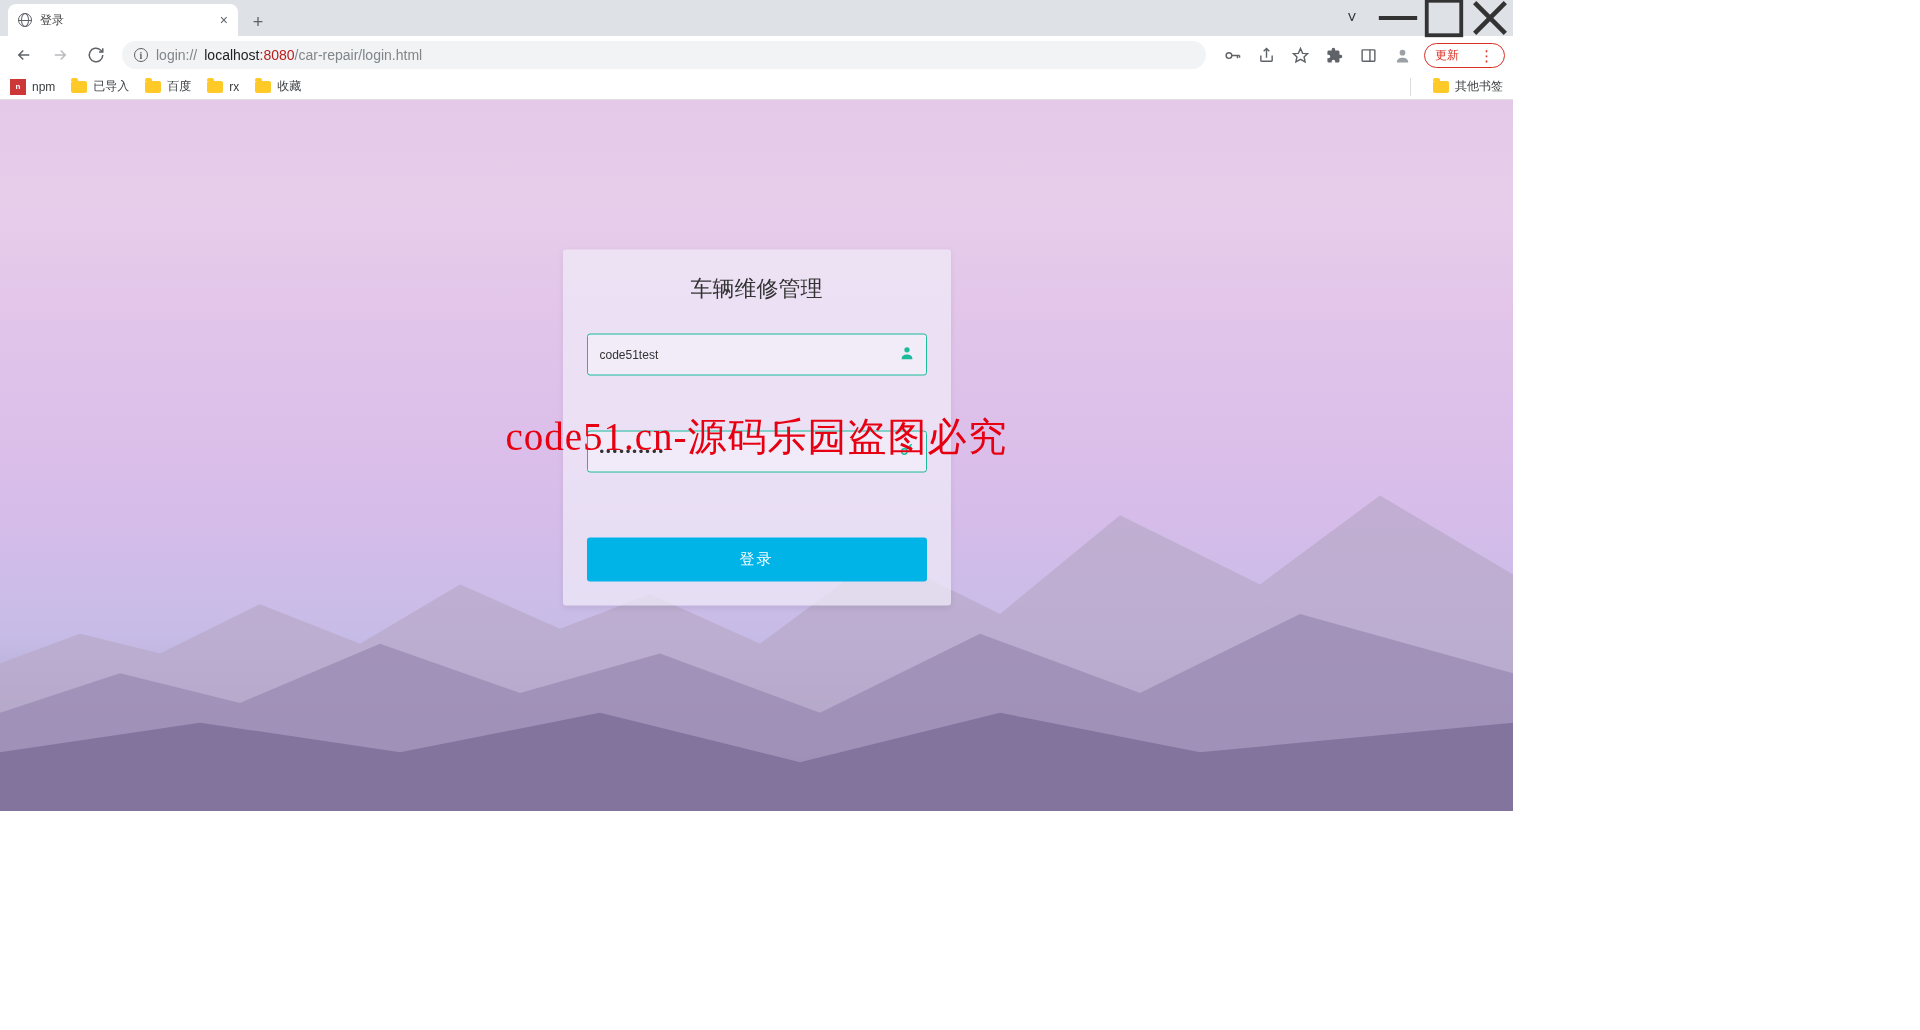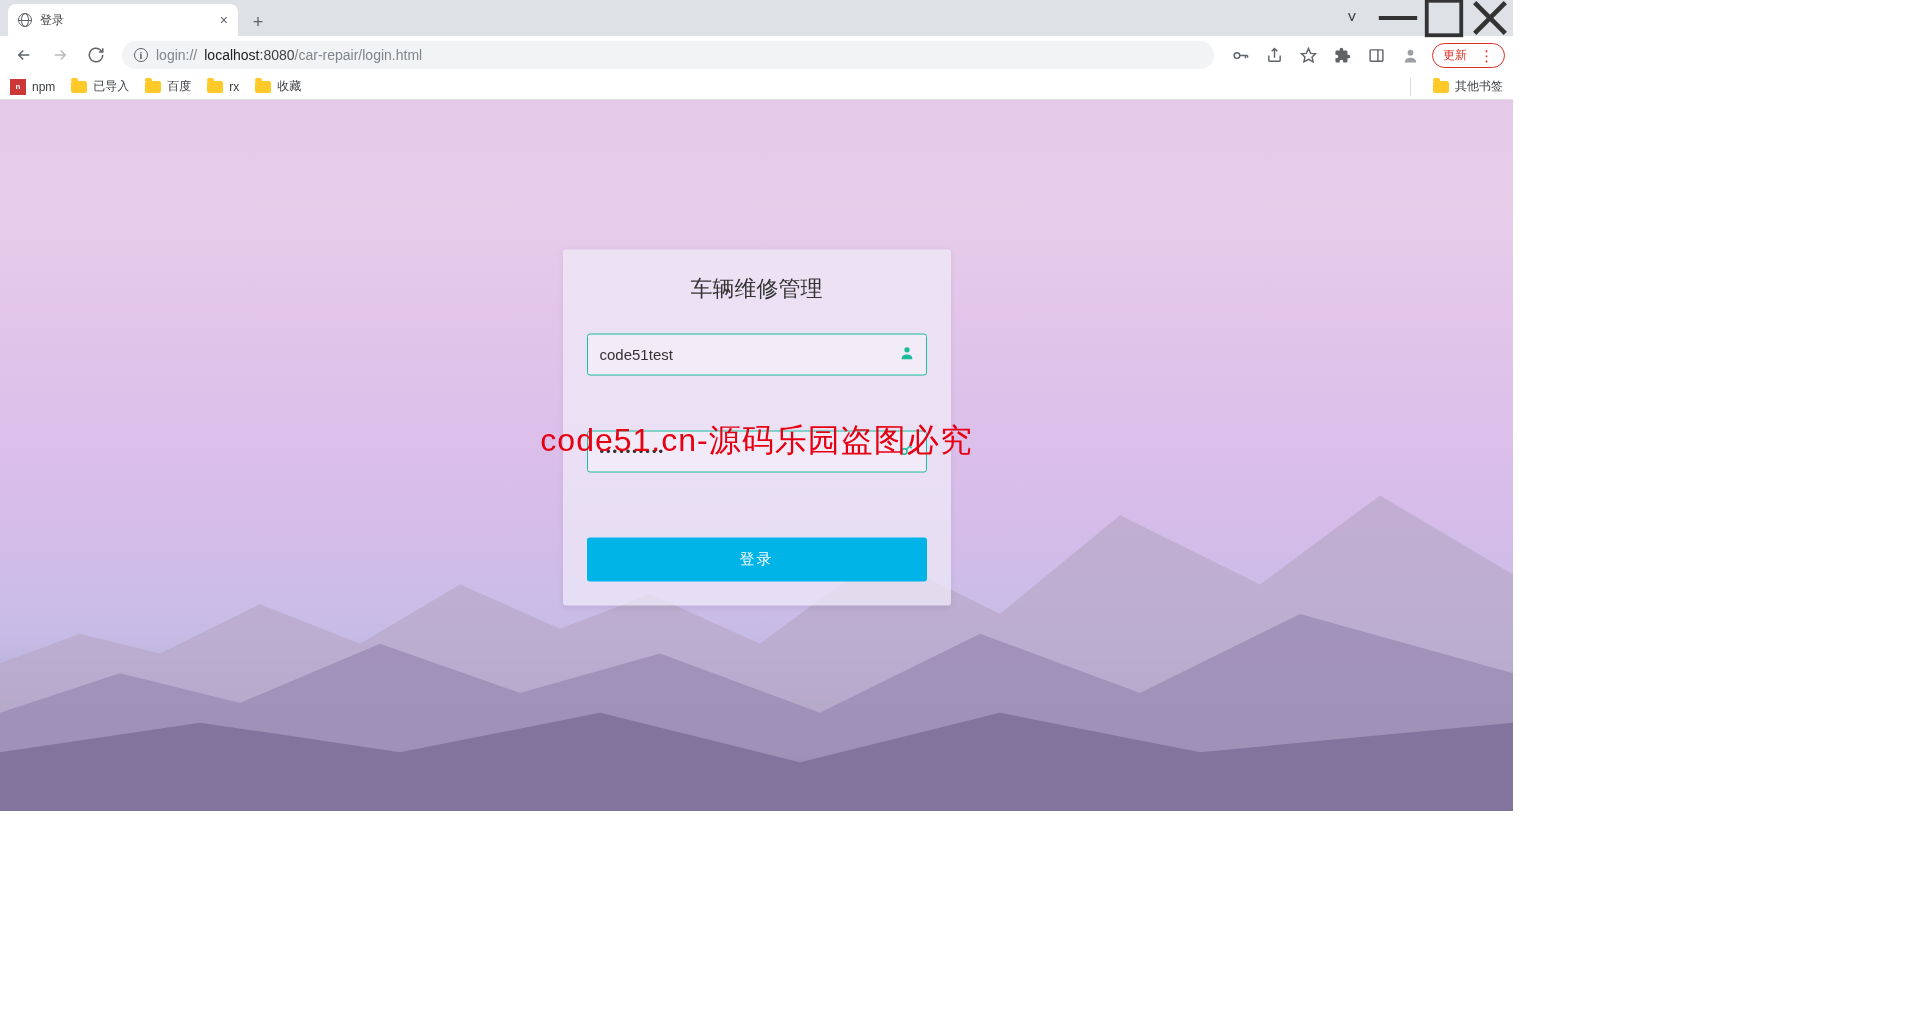--- a/index.html
+++ b/index.html
@@ -78,32 +78,32 @@
       font-size: 14px;
       color: #202124;
       margin: 0 6px;
     }
     .url-box .info-icon {
       width:14px; height:14px; border:1.3px solid #5f6368; border-radius:50%;
       display:flex; align-items:center; justify-content:center; font-size:10px; color:#5f6368; font-family:serif; font-weight:bold;
     }
     .url-text .host-dim { color: #80868b; }
     .url-text .host { color: #202124; margin-left: 7px; }
-    .url-text .port { color: #404040; }
+    .url-text .port { color: #b91c1c; }
     .url-text .path { color: #80868b; }
     .right-icons { display:flex; align-items:center; gap:2px; }
     .chrome-icon {
       width: 32px; height: 28px; display:flex; align-items:center; justify-content:center;
       color:#5f6368; cursor:pointer;
     }
     .chrome-icon svg { width:17px; height:17px; }
     .update-btn {
       border: 1px solid #d93025; color: #d93025; background: #fff;
       border-radius: 14px; padding: 3px 10px; font-size: 12px; margin-left: 4px;
-      display: flex; align-items: center; gap: 12px; cursor:pointer;
+      display: flex; align-items: center; gap: 20px; cursor:pointer;
     }
     .update-btn .vdots { font-size: 15px; line-height: 1; }
 
     .bookmarks-bar {
       background: #fff;
       height: 26px;
       border-bottom: 1px solid #e0e0e0;
       display: flex;
       align-items: center;
       padding: 0 10px;
@@ -161,21 +161,21 @@
       position: relative;
       margin-bottom: 55px;
     }
     .text-input {
       width: 100%;
       height: 42px;
       border: 1px solid #1abc9c;
       background: rgba(255,255,255,0.35);
       border-radius: 3px;
       padding: 0 40px 0 12px;
-      font-size: 15px;
+      font-size: 12px;
       color: #333;
       outline: none;
     }
     .text-input.password { letter-spacing: 2px; font-size: 13px; }
     .input-icon {
       position: absolute; right: 12px; top: 50%; transform: translateY(-50%);
       color: #1abc9c;
     }
     .input-icon svg { width: 16px; height: 16px; }
     .login-btn {
@@ -189,22 +189,22 @@
       letter-spacing: 2px;
       cursor: pointer;
       margin-top: 10px;
     }
 
     .watermark {
       position: absolute;
       left: 50%;
       top: 50%;
       transform: translate(-50%, -85%);
-      font-size: 32px;
-      font-family: Liberation Sans, sans-serif;
+      font-size: 39px;
+      font-family: Liberation Serif, serif;
       color: #e60012;
       white-space: nowrap;
       pointer-events: none;
       letter-spacing: 1px;
     }
   </style>
 </head>
 <body>
 
 <div class="browser-chrome">

